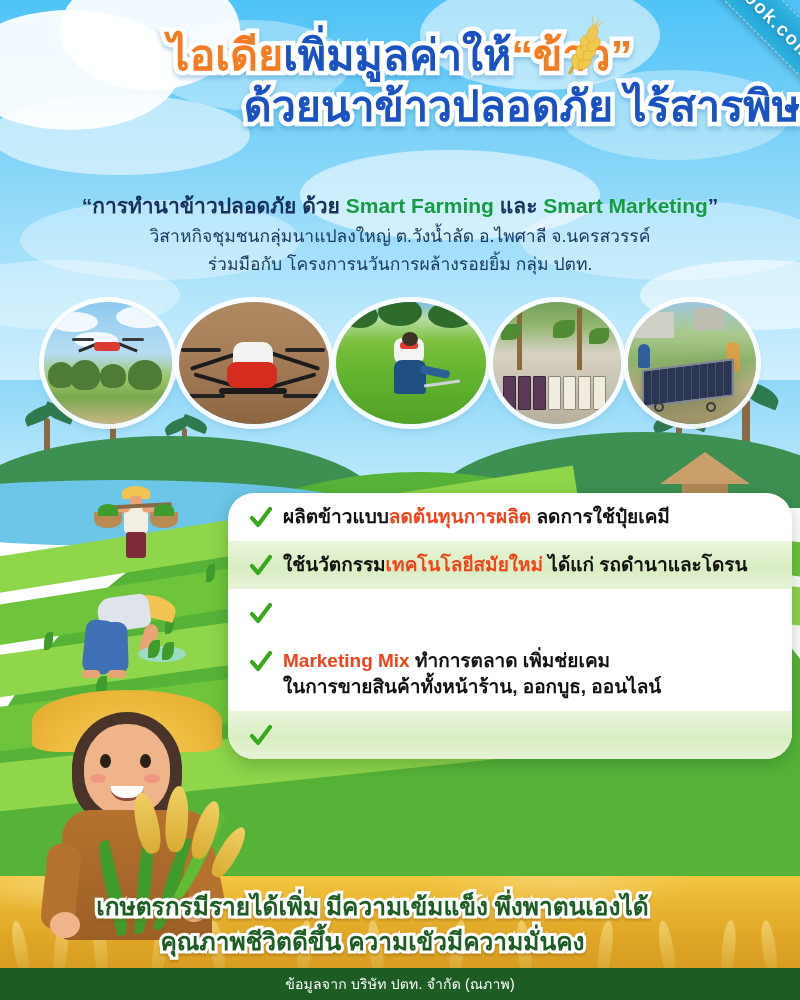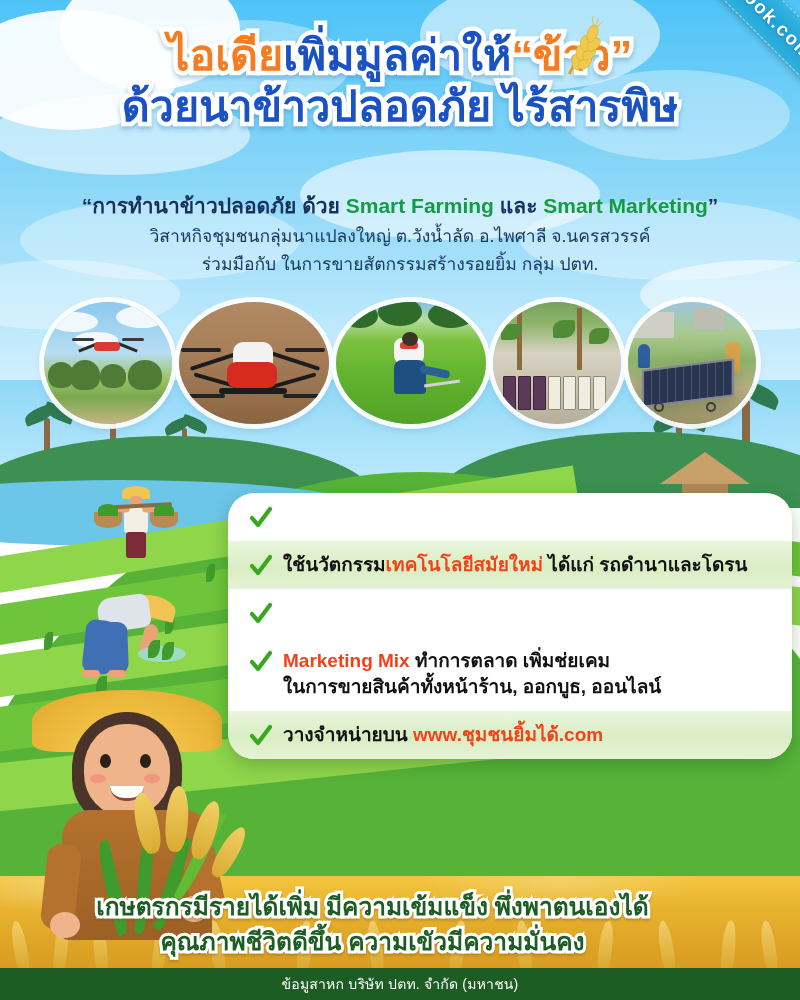--- a/index.html
+++ b/index.html
@@ -47,21 +47,21 @@
     position: absolute; top: 30px; left: 0; width: 800px; text-align: center; z-index: 20;
   }
   .title-line {
     font-size: 43px; font-weight: bold; line-height: 1.18;
     letter-spacing: 0px;
     -webkit-text-stroke: 9px #ffffff;
     paint-order: stroke fill;
     filter: drop-shadow(0 3px 2px rgba(40,120,180,0.35));
   }
   .t-orange { color: #f57c20; }
-  .t-blue   { color: #1a52c4; }
+  .t-blue   { color: #1a52c4; text-align: right; }
   .wheat-deco {
     position: absolute; left: 545px; top: 14px; width: 70px; height: 66px; z-index: 21;
   }
 
   
   .sub-block {
     position: absolute; top: 190px; left: 0; width: 800px; text-align: center; z-index: 20;
   }
   .sub-l1 { font-size: 21px; font-weight: bold; color: #17305c; line-height: 1.5; }
   .sub-l1 .grn { color: #159b43; }
@@ -277,21 +277,21 @@
           <path d="M42 12 L43 0"></path>
       </g>
     </g>
   </svg>
 
   <div class="sub-block">
     <div class="sub-l1">
       <span>“การทำนาข้าวปลอดภัย ด้วย </span><span class="grn">Smart Farming</span><span> และ </span><span class="grn">Smart Marketing</span><span>”</span>
     </div>
     <div class="sub-l2">วิสาหกิจชุมชนกลุ่มนาแปลงใหญ่ ต.วังน้ำลัด อ.ไพศาลี จ.นครสวรรค์</div>
-    <div class="sub-l2">ร่วมมือกับ ในการขายสัตกรรมสร้างรอยยิ้ม กลุ่ม ปตท.</div>
+    <div class="sub-l2">ร่วมมือกับ โครงการนวันการผล้างรอยยิ้ม กลุ่ม ปตท.</div>
   </div>
 
   <div class="photos">
 
     <div class="ph p1">
       <i class="cl" style="left:6px;  top:10px; width:48px; height:20px;"></i>
       <i class="cl" style="left:72px; top:4px;  width:52px; height:22px;"></i>
       <i class="cl" style="left:30px; top:30px; width:44px; height:16px;"></i>
       <i class="dr-arm" style="left:34px; top:44px; transform:rotate(-22deg);"></i>
       <i class="dr-arm" style="left:74px; top:44px; transform:rotate(22deg);"></i>
@@ -457,20 +457,23 @@
     <div class="r-ear" style="left:210px; top:134px; width:18px; height:56px; transform:rotate(30deg);"></div>
   </div>
 
   <div class="panel-wrap">
     <div class="panel">
 
       <div class="row">
         <svg class="check" viewBox="0 0 22 24">
           <path d="M2 12 L8 19 L20 3" stroke="#3aa81e" stroke-width="4.2" fill="none" stroke-linecap="round" stroke-linejoin="round"></path>
         </svg>
+        <div class="row-text">
+          <span>ผลิตข้าวแบบ</span><span class="hl">ลดต้นทุนการผลิต</span><span> ลดการใช้ปุ๋ยเคมี</span>
+        </div>
       </div>
 
       <div class="row alt">
         <svg class="check" viewBox="0 0 22 24">
           <path d="M2 12 L8 19 L20 3" stroke="#3aa81e" stroke-width="4.2" fill="none" stroke-linecap="round" stroke-linejoin="round"></path>
         </svg>
         <div class="row-text">
           <span>ใช้นวัตกรรม</span><span class="hl">เทคโนโลยีสมัยใหม่</span><span> ได้แก่ รถดำนาและโดรน</span>
         </div>
       </div>
@@ -489,23 +492,20 @@
         <div class="row-text">
           <span></span><span class="hl">Marketing Mix</span><span> ทำการตลาด เพิ่มช่ยเคม</span>
           <span class="sub2">ในการขายสินค้าทั้งหน้าร้าน, ออกบูธ, ออนไลน์</span>
         </div>
       </div>
 
       <div class="row alt">
         <svg class="check" viewBox="0 0 22 24">
           <path d="M2 12 L8 19 L20 3" stroke="#3aa81e" stroke-width="4.2" fill="none" stroke-linecap="round" stroke-linejoin="round"></path>
         </svg>
-        <div class="row-text">
-          <span>วางจำหน่ายบน </span><span class="hl">www.ชุมชนยิ้มได้.com</span><span></span>
-        </div>
       </div>
 
     </div>
   </div>
 
   <div class="gold">
     <div class="wheat-s" style="left:18px;  transform:rotate(-10deg);"></div>
     <div class="wheat-s" style="left:52px;  transform:rotate(6deg);"></div>
     <div class="wheat-s" style="left:96px;  transform:rotate(-5deg);"></div>
     <div class="wheat-s" style="left:150px; transform:rotate(9deg);"></div>
@@ -519,16 +519,16 @@
     <div class="wheat-s" style="left:720px; transform:rotate(5deg);"></div>
     <div class="wheat-s" style="left:766px; transform:rotate(-8deg);"></div>
   </div>
 
   <div class="bottom-msg">
     <div>เกษตรกรมีรายได้เพิ่ม มีความเข้มแข็ง พึ่งพาตนเองได้</div>
     <div>คุณภาพชีวิตดีขึ้น ความเขัวมีความมั่นคง</div>
   </div>
 
   <div class="footer-bar">
-    <span>ข้อมูสาหก บริษัท ปตท. จำกัด (มหาชน)</span>
+    <span>ข้อมูลจาก บริษัท ปตท. จำกัด (ณภาพ)</span>
   </div>
 
 </div>
 
 </body></html>

